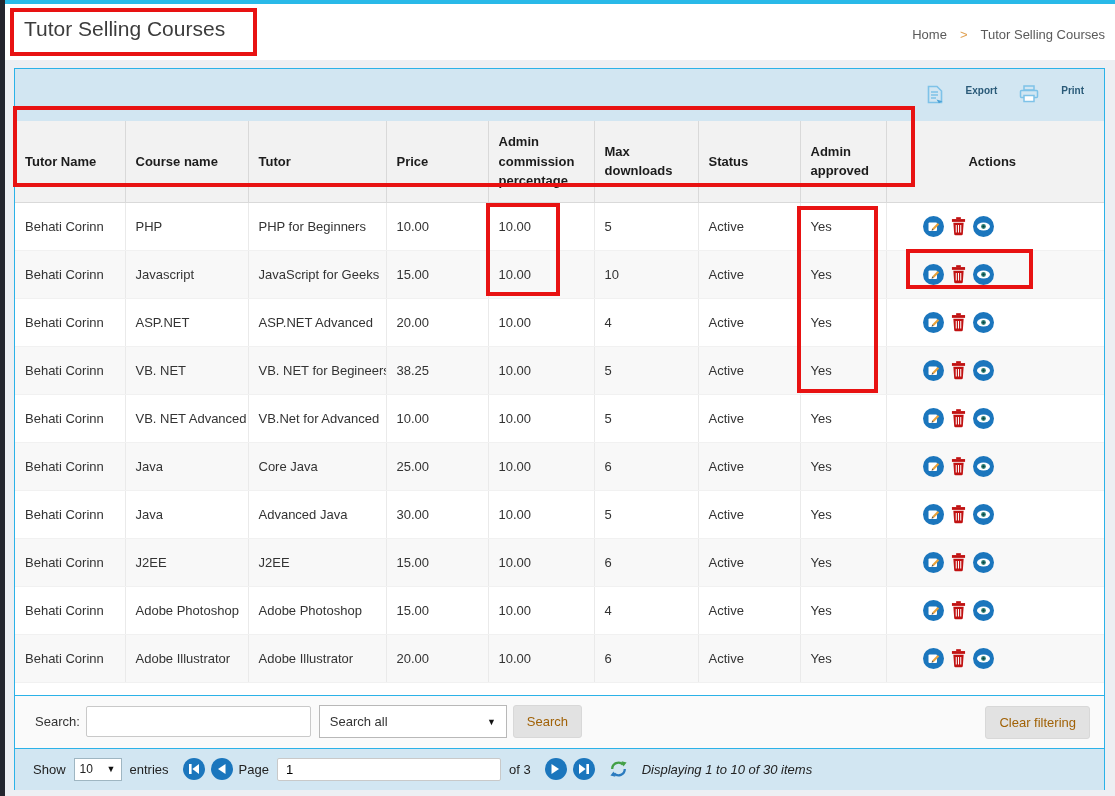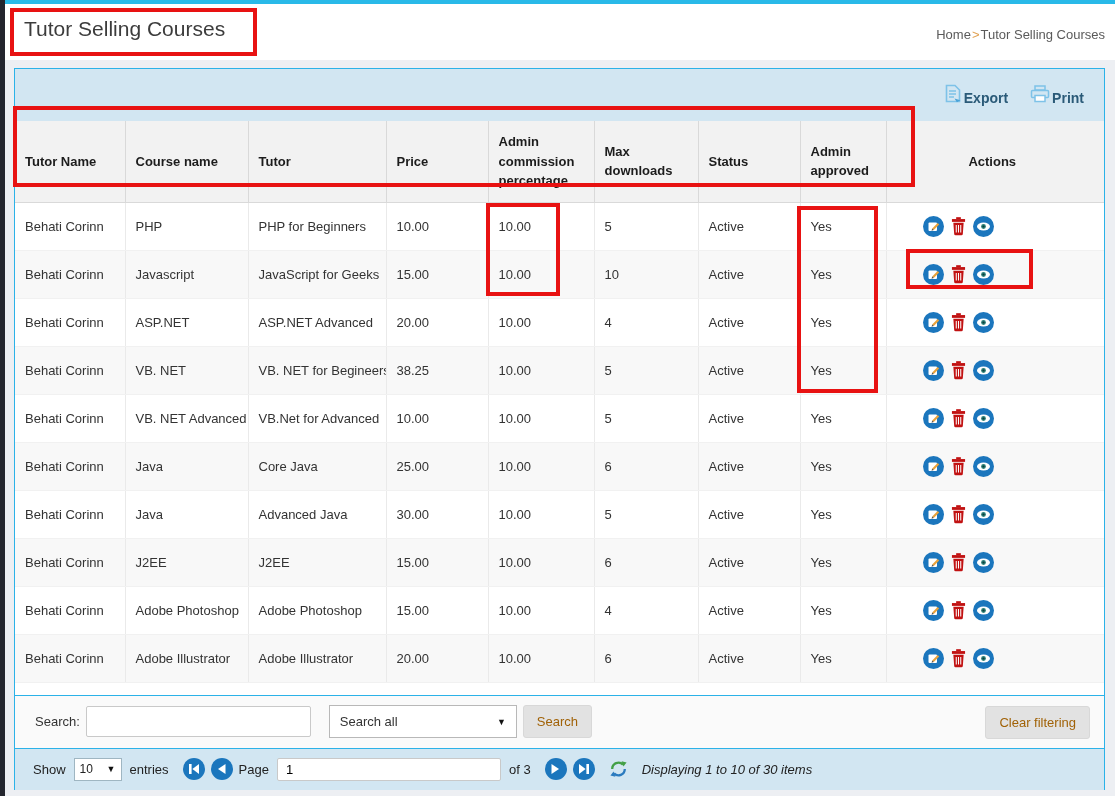--- a/index.html
+++ b/index.html
@@ -10,28 +10,28 @@
     background: #ffffff; overflow: hidden; color: #333;
   }
 
   
   .top-accent { position: absolute; left: 0; top: 0; width: 100%; height: 4px; background: #29b9e8; z-index: 6; }
   .left-strip { position: absolute; left: 0; top: 0; width: 5px; height: 100%; background: #23252e; z-index: 7; }
   .content-bg { position: absolute; left: 5px; top: 60px; right: 0; bottom: 0; background: #edeff3; z-index: 0; }
 
   
   .page-title { position: absolute; left: 24px; top: 17px; font-size: 21px; color: #3c3c3c; z-index: 2; }
-  .breadcrumb { position: absolute; right: 10px; top: 27px; font-size: 13px; color: #5a5a5a; display: flex; gap: 1px; z-index: 2; }
+  .breadcrumb { position: absolute; right: 10px; top: 27px; font-size: 13px; color: #5a5a5a; display: flex; gap: 13px; z-index: 2; }
   .breadcrumb .sep { color: #e0a050; }
 
   
   .panel { position: absolute; left: 14px; top: 68px; width: 1091px; height: 722px; background: #fff; border: 1px solid #2bb2e8; z-index: 1; }
 
   .toolbar { height: 52px; background: #d2e6f2; display: flex; align-items: center; justify-content: flex-end; gap: 22px; padding-right: 20px; }
-  .tool-btn { display: flex; align-items: flex-end; gap: 2px; font-weight: bold; font-size: 14px; color: #2a5a78; cursor: pointer; }
+  .tool-btn { display: flex; align-items: flex-start; gap: 22px; font-weight: bold; font-size: 10px; color: #2a5a78; cursor: pointer; }
 
   
   table.grid { width: 100%; border-collapse: collapse; table-layout: fixed; }
   .c1{width:110px}.c2{width:123px}.c3{width:138px}.c4{width:102px}.c5{width:106px}
   .c6{width:104px}.c7{width:102px}.c8{width:86px}.c9{width:auto}
   thead th {
     height: 81px; background: #f2f2f2; font-size: 13px; color: #1c1c1c;
     text-align: left; vertical-align: middle; padding: 8px 10px;
     border-right: 1px solid #d9d9d9; border-bottom: 1px solid #d9d9d9;
     line-height: 1.5; font-weight: bold;
@@ -45,21 +45,21 @@
   tbody td:last-child { border-right: none; }
   tbody tr:nth-child(even) { background: #f8f8f8; }
   .actions-cell { padding-left: 36px; }
   .actions-wrap { display: flex; align-items: center; gap: 7px; }
   .icon-btn { display: inline-flex; cursor: pointer; }
 
   
   .spacer { height: 12px; background: #fff; }
   .search-row { border-top: 1px solid #2bb2e8; height: 53px; background: #fafafa; display: flex; align-items: center; padding-left: 20px; position: relative; font-size: 13px; }
   .search-input { width: 225px; height: 31px; border: 1px solid #c9c9c9; border-radius: 2px; margin-left: 6px; padding: 0 8px; font-size: 13px; font-family: "Liberation Sans", sans-serif; }
-  .filter-select { width: 188px; height: 33px; margin-left: 18px; border: 1px solid #b8b8b8; background: #fff; display: flex; align-items: center; justify-content: space-between; padding: 0 10px; font-size: 13px; color: #333; cursor: pointer; }
+  .filter-select { width: 188px; height: 33px; margin-left: 8px; border: 1px solid #b8b8b8; background: #fff; display: flex; align-items: center; justify-content: space-between; padding: 0 10px; font-size: 13px; color: #333; cursor: pointer; }
   .caret { font-size: 9px; color: #111; }
   .btn-gray { margin-left: 6px; background: #e2e2e2; border: 1px solid #d8d8d8; border-radius: 3px; padding: 8px 13px; font-size: 13px; color: #a16207; cursor: pointer; font-family: "Liberation Sans", sans-serif; }
   .clear-btn { position: absolute; right: 14px; top: 10px; margin-left: 0; }
 
   
   .footer { border-top: 1px solid #2bb2e8; height: 42px; background: #d2e6f2; display: flex; align-items: center; padding-left: 18px; font-size: 13px; color: #222; }
   .mini-select { width: 48px; height: 23px; margin: 0 8px; border: 1px solid #9fb6c2; background: #fff; display: flex; align-items: center; justify-content: space-between; padding: 0 5px; font-size: 12px; cursor: pointer; }
   .pg-btn { width: 22px; height: 22px; border-radius: 50%; background: #1b76bd; display: inline-flex; align-items: center; justify-content: center; cursor: pointer; flex: none; }
   .pg-group { display: flex; gap: 6px; margin-left: 14px; }
   .page-label { margin-left: 6px; }

